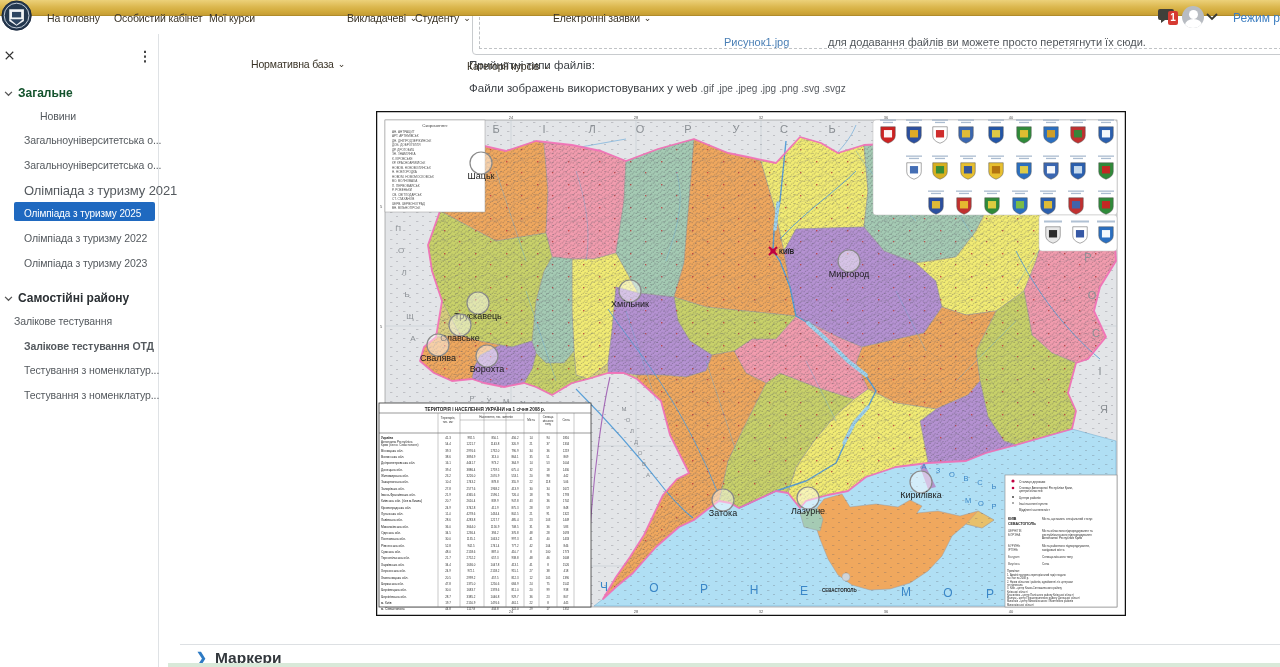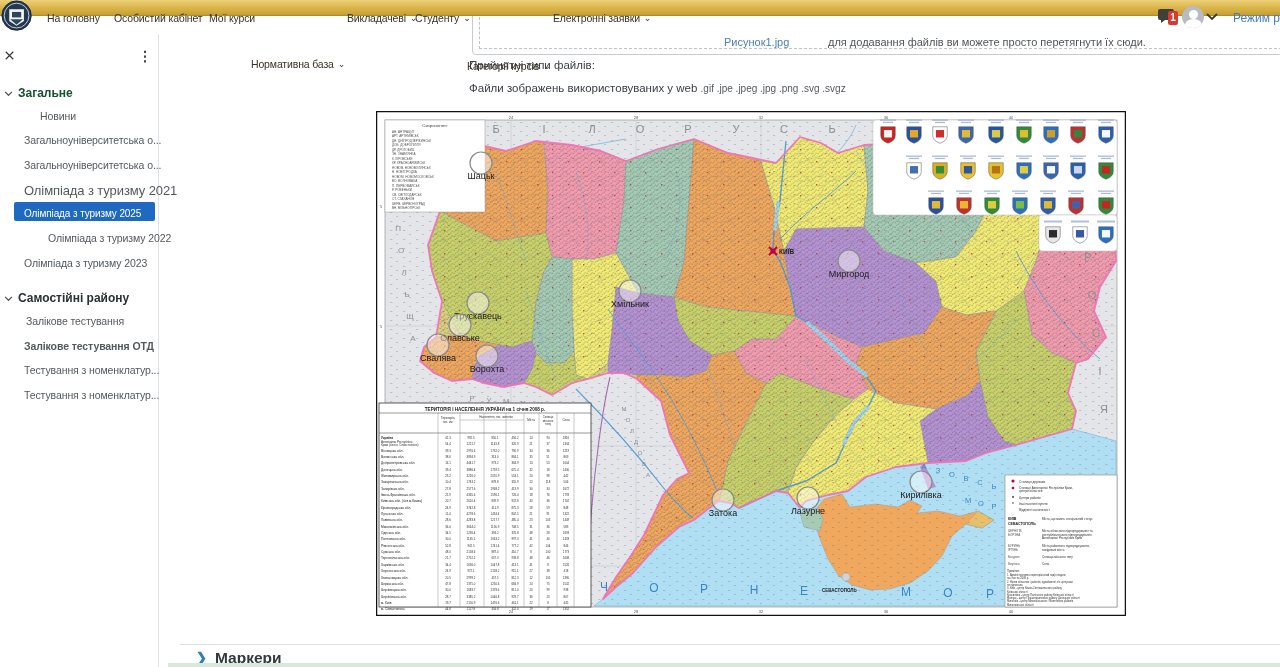--- a/index.html
+++ b/index.html
@@ -47,23 +47,23 @@
  <svg width="9" height="6" viewBox="0 0 10 7" style="position:absolute;left:4px;top:57px;">
       <path d="M1,1 l4,4 4,-4" fill="none" stroke="#555" stroke-width="1.4"></path>
     </svg>
  <div style="position:absolute;left:18px;top:52px;font-size:12px;font-weight:bold;color:#14532d;">Загальне</div>
  <div style="position:absolute;left:40px;top:75.5px;font-size:10.5px;letter-spacing:-0.1px;color:#54595e;white-space:nowrap;">Новини</div>
 <div style="position:absolute;left:24px;top:100.0px;font-size:10.5px;letter-spacing:-0.1px;color:#54595e;white-space:nowrap;">Загальноуніверситетська о...</div>
 <div style="position:absolute;left:24px;top:124.5px;font-size:10.5px;letter-spacing:-0.1px;color:#54595e;white-space:nowrap;">Загальноуніверситетська о...</div>
 <div style="position:absolute;left:24px;top:149.0px;font-size:13px;letter-spacing:-0.1px;color:#54595e;white-space:nowrap;">Олімпіада з туризму 2021</div>
 <div style="position:absolute;left:14px;top:168.0px;width:141px;height:18.5px;background:#1f69c0;border-radius:2px;"></div>
 <div style="position:absolute;left:24px;top:173.5px;font-size:10px;letter-spacing:-0.1px;color:#fff;white-space:nowrap;z-index:2;">Олімпіада з туризму 2025</div>
-<div style="position:absolute;left:24px;top:198.0px;font-size:10.5px;letter-spacing:-0.1px;color:#54595e;white-space:nowrap;margin-left:24px;">Олімпіада з туризму 2022</div>
+<div style="position:absolute;left:24px;top:198.0px;font-size:10.5px;letter-spacing:-0.1px;color:#54595e;white-space:nowrap;">Олімпіада з туризму 2022</div>
 <div style="position:absolute;left:24px;top:222.5px;font-size:10.5px;letter-spacing:-0.1px;color:#54595e;white-space:nowrap;">Олімпіада з туризму 2023</div>
-<div style="position:absolute;left:26px;top:281.0px;font-size:10.5px;letter-spacing:-0.1px;color:#54595e;white-space:nowrap;">Залікове тестування</div>
+<div style="position:absolute;left:14px;top:281.0px;font-size:10.5px;letter-spacing:-0.1px;color:#54595e;white-space:nowrap;">Залікове тестування</div>
 <div style="position:absolute;left:24px;top:305.6px;font-size:10.5px;letter-spacing:-0.1px;color:#54595e;white-space:nowrap;font-weight:bold;">Залікове тестування ОТД</div>
 <div style="position:absolute;left:24px;top:330.2px;font-size:10.5px;letter-spacing:-0.1px;color:#54595e;white-space:nowrap;">Тестування з номенклатур...</div>
 <div style="position:absolute;left:24px;top:354.8px;font-size:10.5px;letter-spacing:-0.1px;color:#54595e;white-space:nowrap;">Тестування з номенклатур...</div>
  <svg width="9" height="6" viewBox="0 0 10 7" style="position:absolute;left:4px;top:262px;">
       <path d="M1,1 l4,4 4,-4" fill="none" stroke="#555" stroke-width="1.4"></path>
     </svg>
  <div style="position:absolute;left:18px;top:257px;font-size:12px;font-weight:bold;color:#2a2f33;">Самостійні району</div>
 </div>
 
 <div style="position:absolute;left:472px;top:-20px;width:815px;height:75px;border:1px solid #c8cbce;border-radius:4px;z-index:1;"></div>

